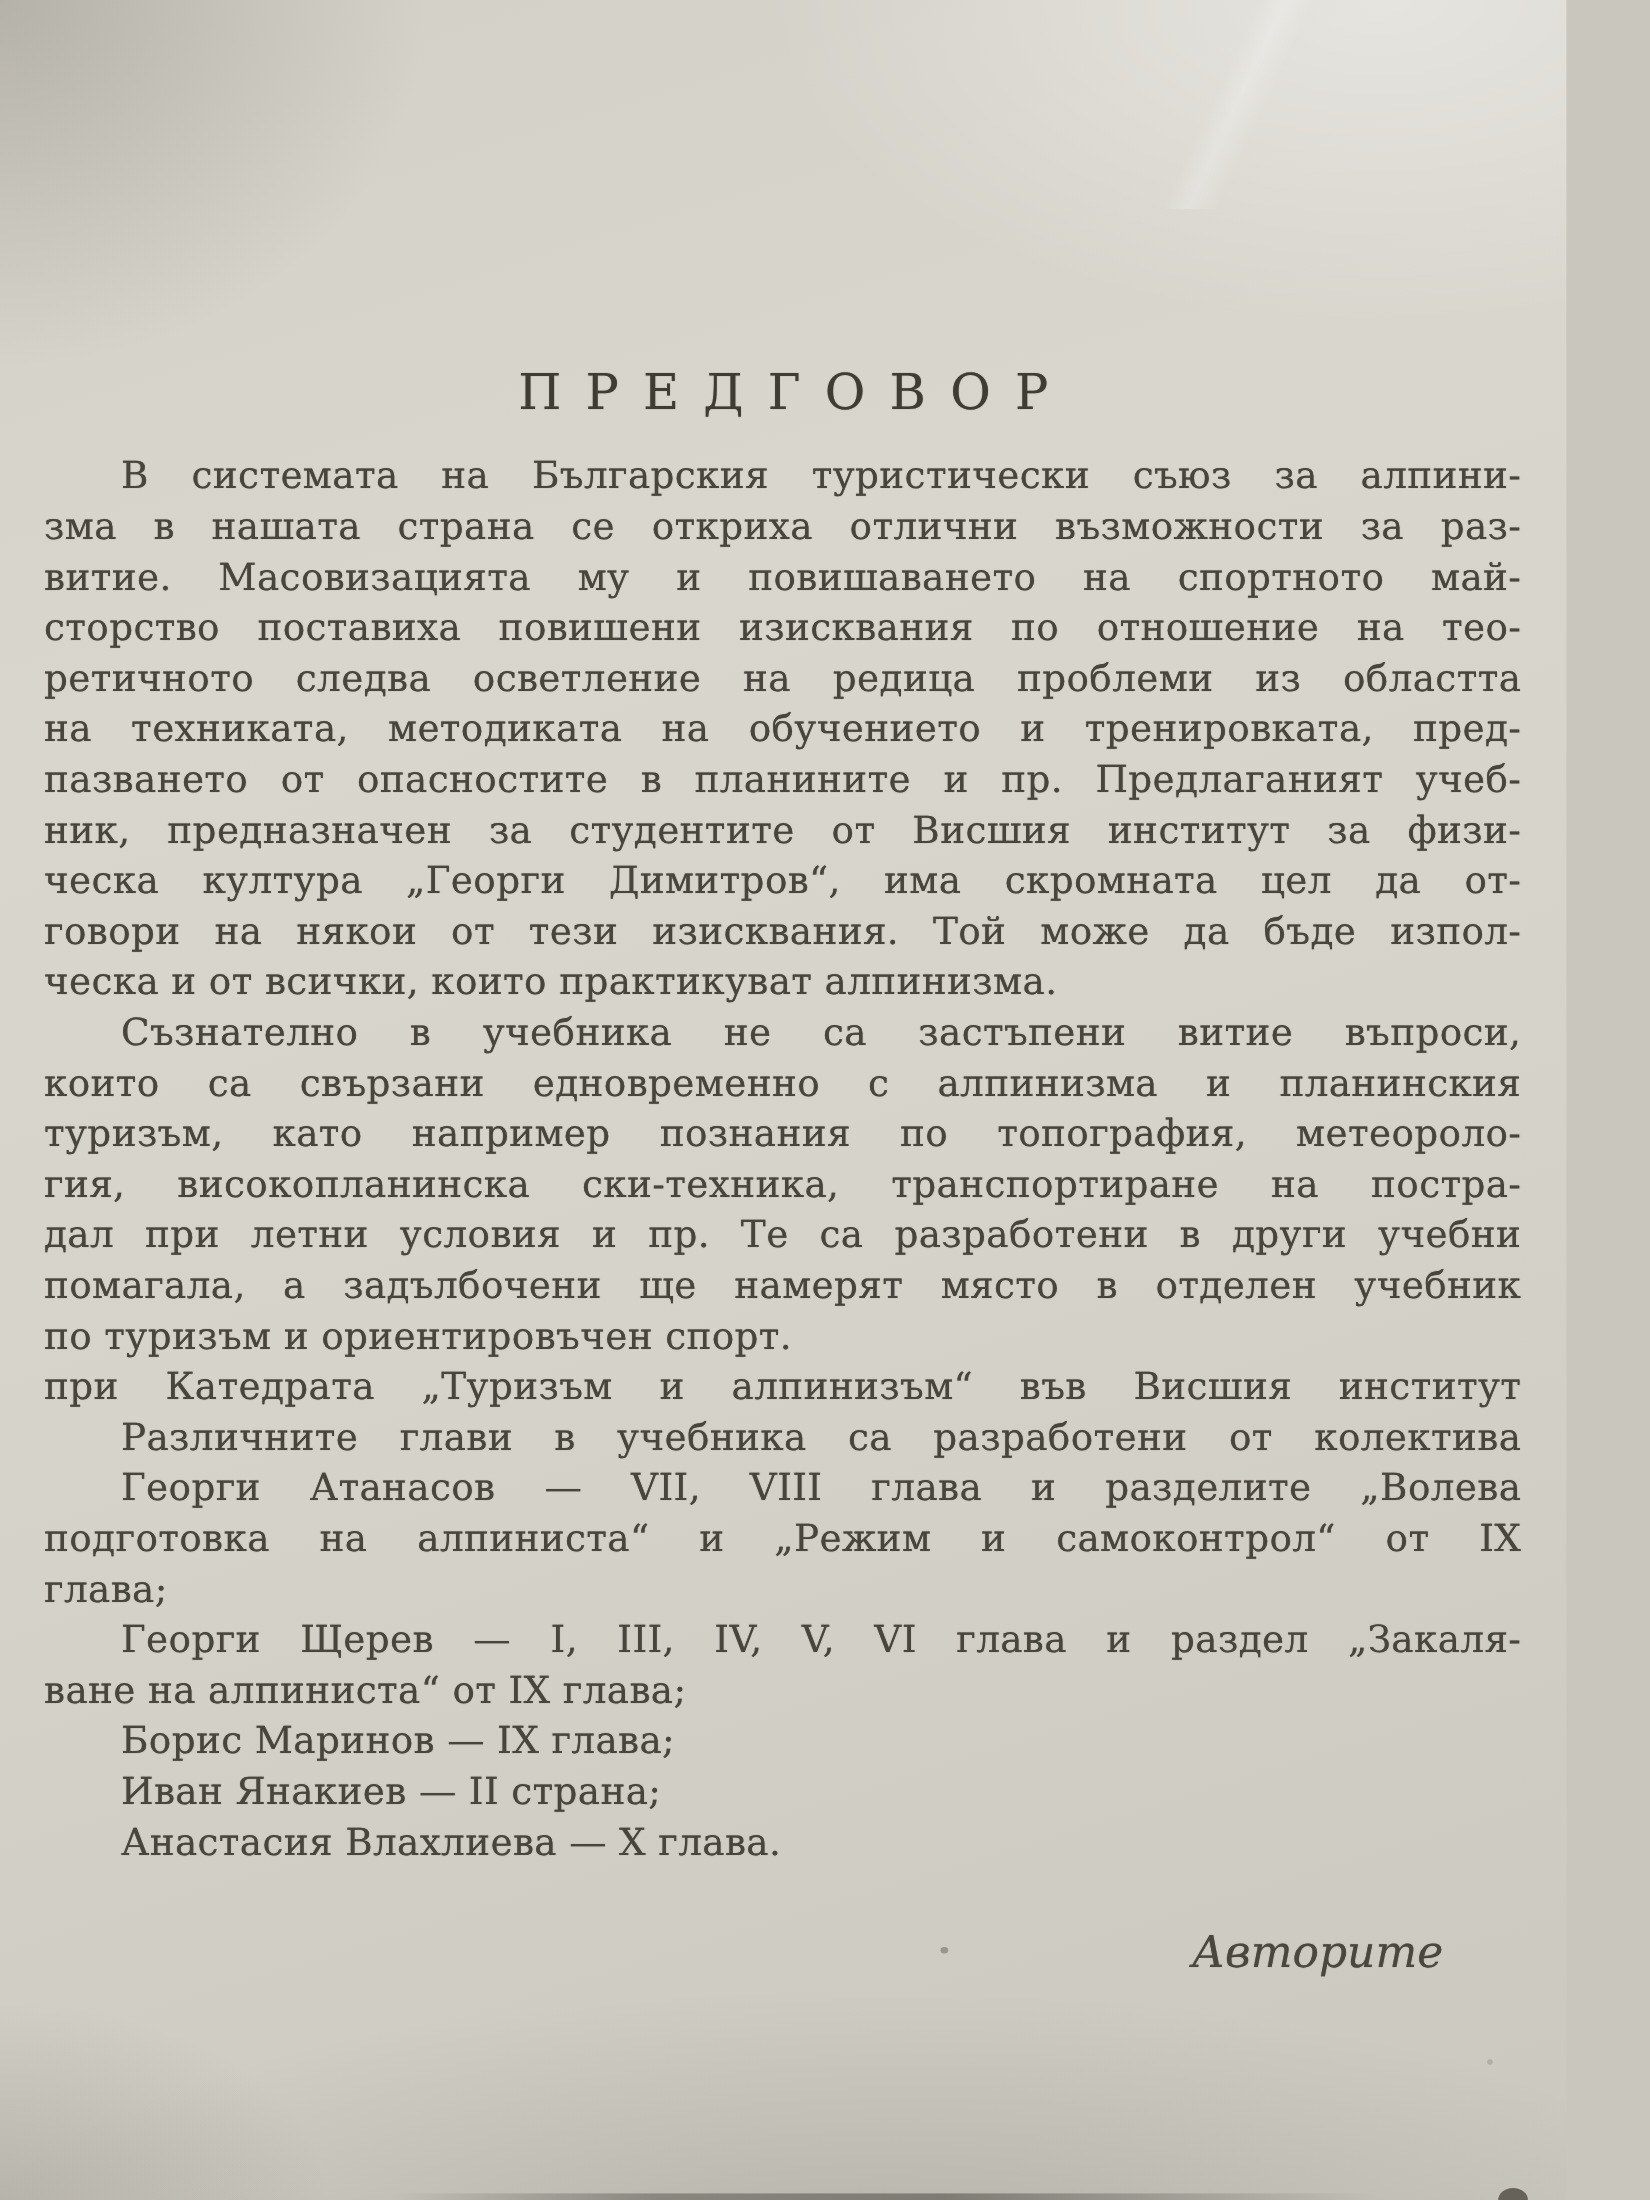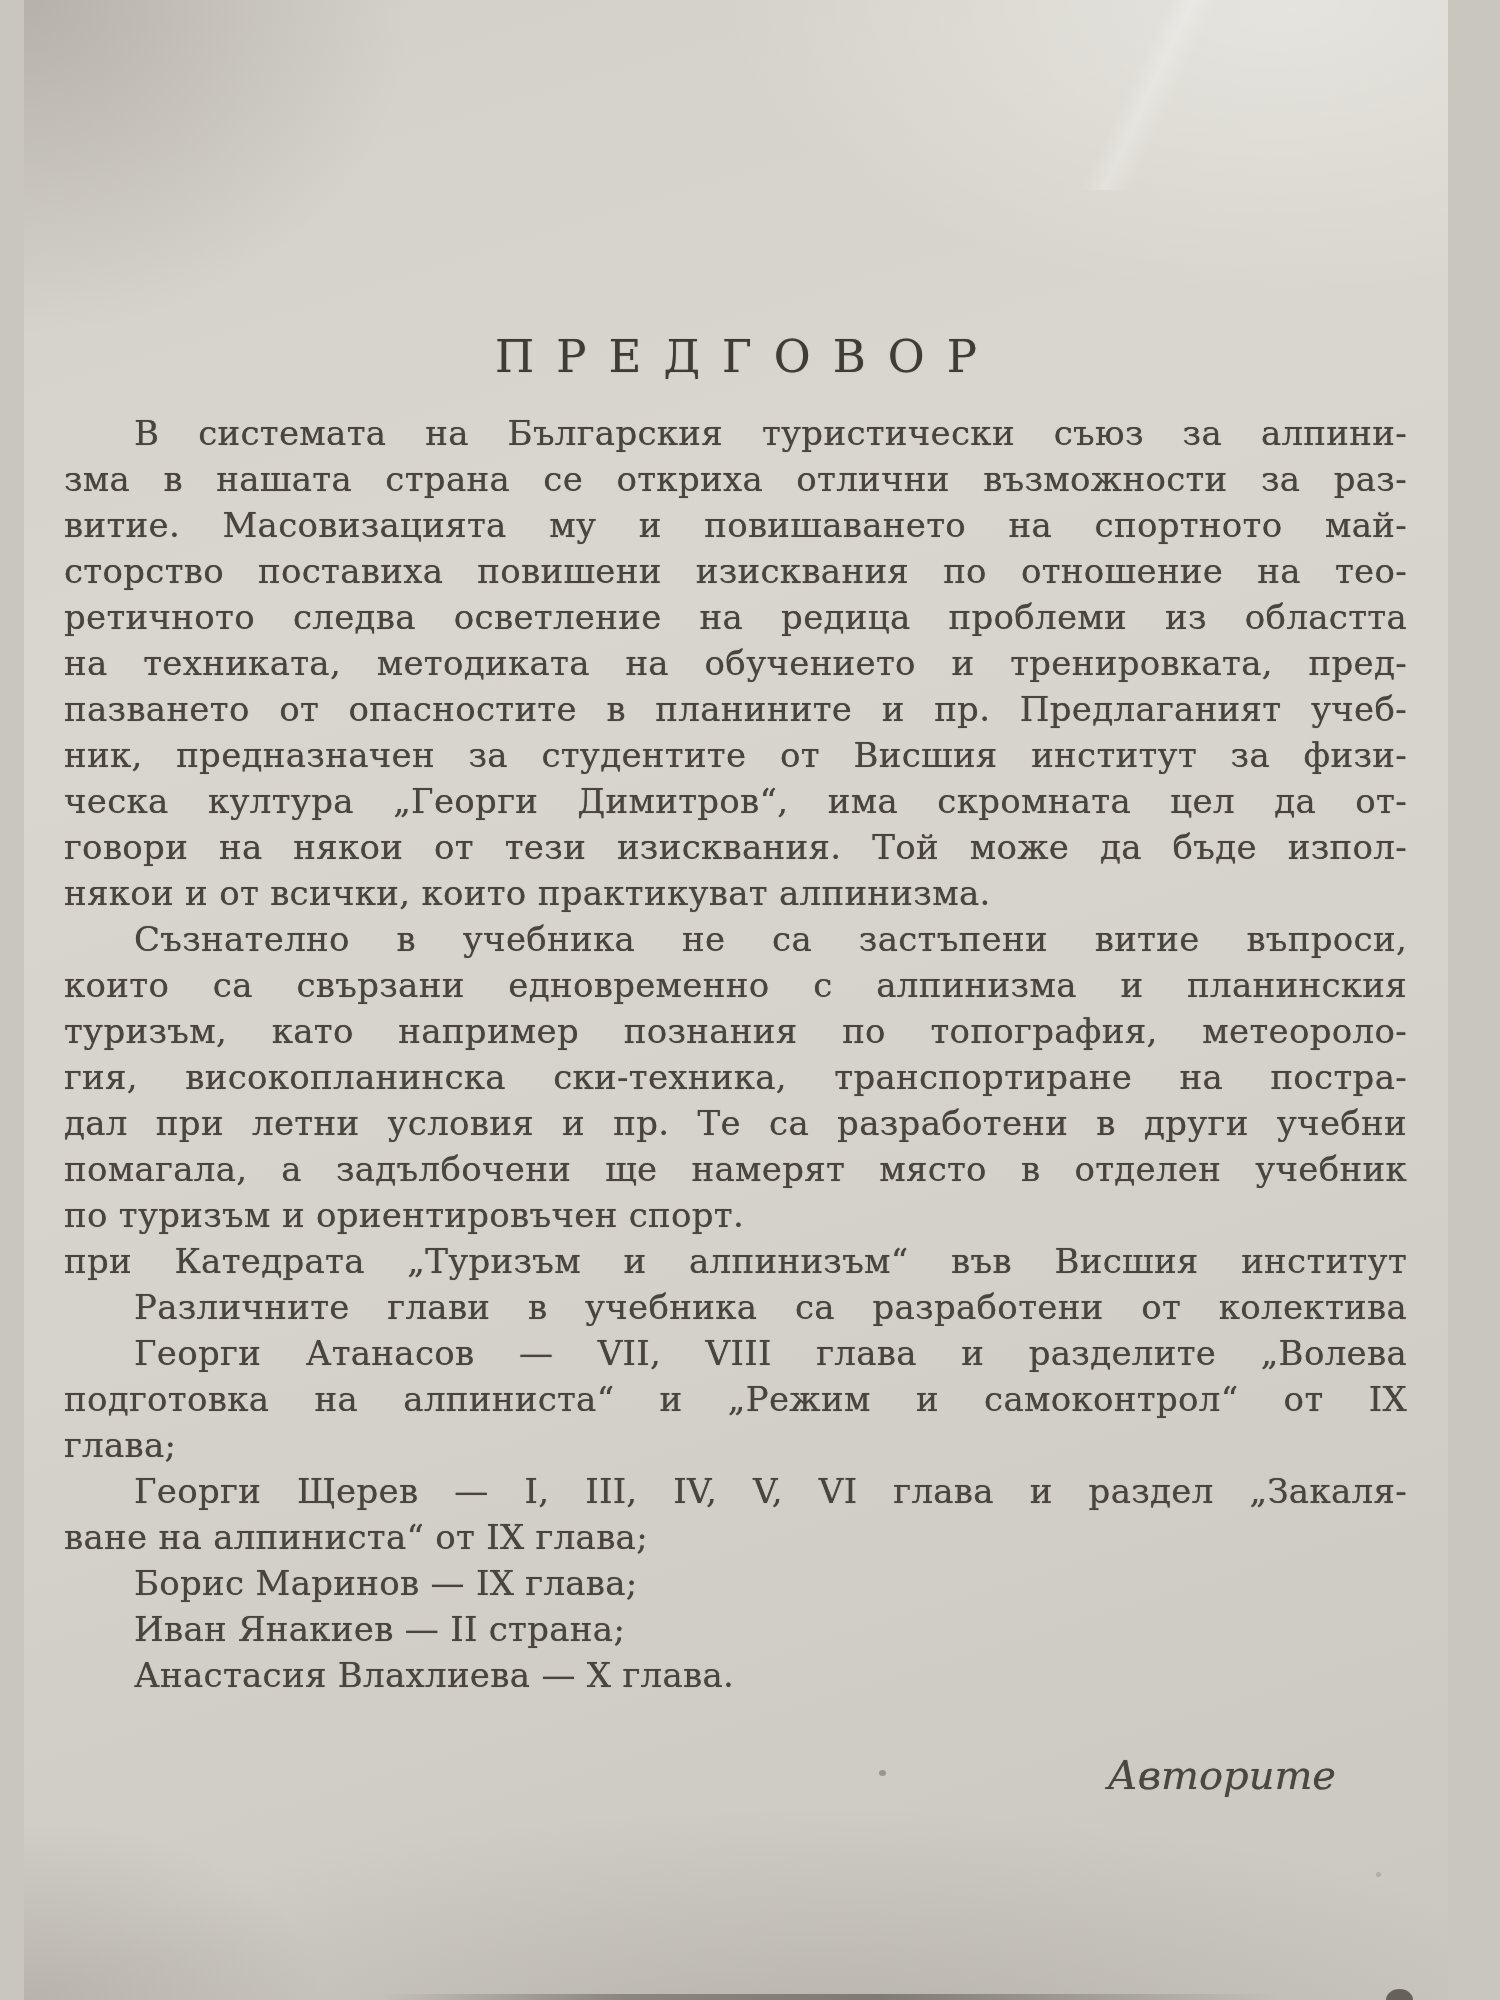--- a/index.html
+++ b/index.html
@@ -15,21 +15,20 @@
     width: 1424px;
     height: 2000px;
     font-family: "DejaVu Serif", serif;
     color: #48453d;
     background:
       radial-gradient(ellipse 900px 480px at 88% 0%, rgba(255,255,255,0.38), rgba(255,255,255,0) 62%),
       radial-gradient(ellipse 650px 560px at 0% 0%, rgba(62,57,47,0.20), rgba(62,57,47,0) 60%),
       radial-gradient(ellipse 500px 300px at 0% 100%, rgba(62,57,47,0.16), rgba(62,57,47,0) 60%),
       radial-gradient(ellipse 1300px 420px at 55% 104%, rgba(70,65,55,0.18), rgba(70,65,55,0) 65%),
       linear-gradient(163deg, #d3d0c8 0%, #d9d6ce 28%, #d6d3cb 55%, #cfccc4 82%, #cbc8c0 100%);
-    margin-left: 24px;
   }
   .crease {
     position: absolute;
     top: 0; right: 150px;
     width: 300px; height: 190px;
     background: linear-gradient(115deg, rgba(255,255,255,0) 44%, rgba(255,255,255,0.22) 50%, rgba(255,255,255,0) 57%);
     pointer-events: none;
   }
   .page-title {
     position: absolute;
@@ -112,21 +111,21 @@
         <div class="line indent">В системата на Българския туристически съюз за алпини-</div>
         <div class="line">зма в нашата страна се откриха отлични възможности за раз-</div>
         <div class="line">витие. Масовизацията му и повишаването на спортното май-</div>
         <div class="line">сторство поставиха повишени изисквания по отношение на тео-</div>
         <div class="line">ретичното следва осветление на редица проблеми из областта</div>
         <div class="line">на техниката, методиката на обучението и тренировката, пред-</div>
         <div class="line">пазването от опасностите в планините и пр. Предлаганият учеб-</div>
         <div class="line">ник, предназначен за студентите от Висшия институт за физи-</div>
         <div class="line">ческа култура „Георги Димитров“, има скромната цел да от-</div>
         <div class="line">говори на някои от тези изисквания. Той може да бъде изпол-</div>
-        <div class="line last">някои и от всички, които практикуват алпинизма.</div>
+        <div class="line last">ческа и от всички, които практикуват алпинизма.</div>
       </div>
       <div class="block">
         <div class="line indent">Съзнателно в учебника не са застъпени витие въпроси,</div>
         <div class="line">които са свързани едновременно с алпинизма и планинския</div>
         <div class="line">туризъм, като например познания по топография, метеороло-</div>
         <div class="line">гия, високопланинска ски-техника, транспортиране на постра-</div>
         <div class="line">дал при летни условия и пр. Те са разработени в други учебни</div>
         <div class="line">помагала, а задълбочени ще намерят място в отделен учебник</div>
         <div class="line last">по туризъм и ориентировъчен спорт.</div>
       </div>

